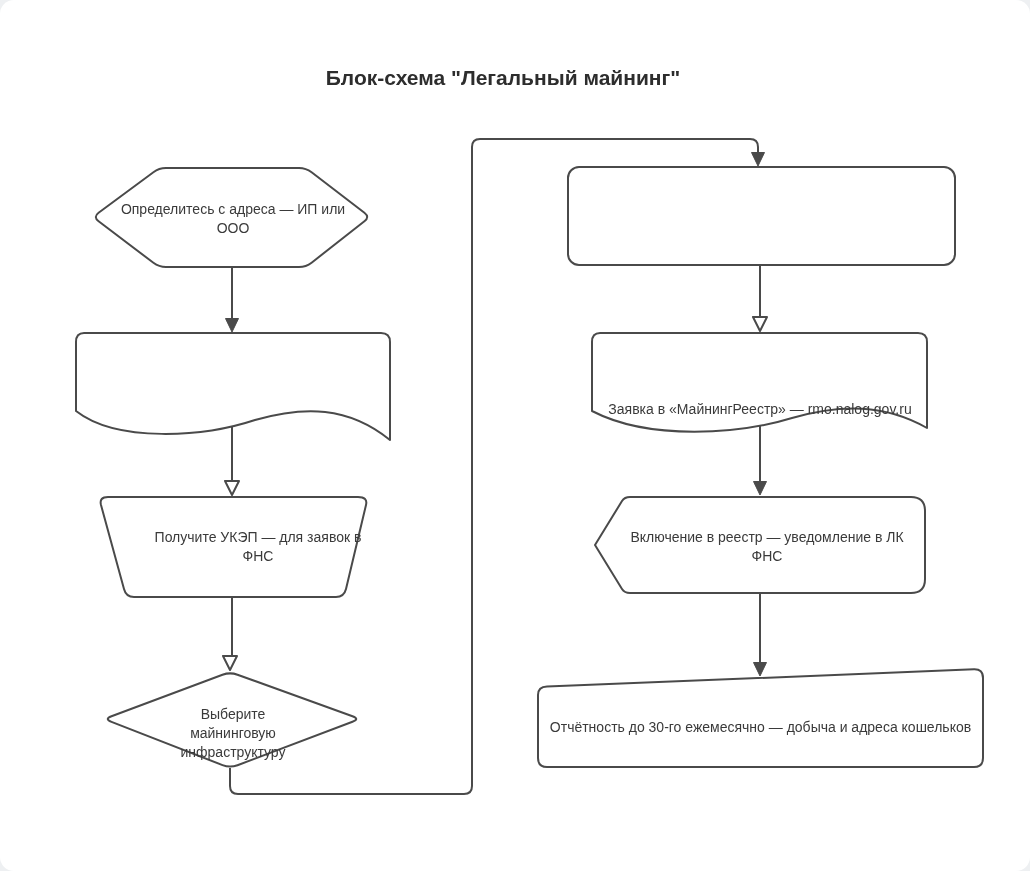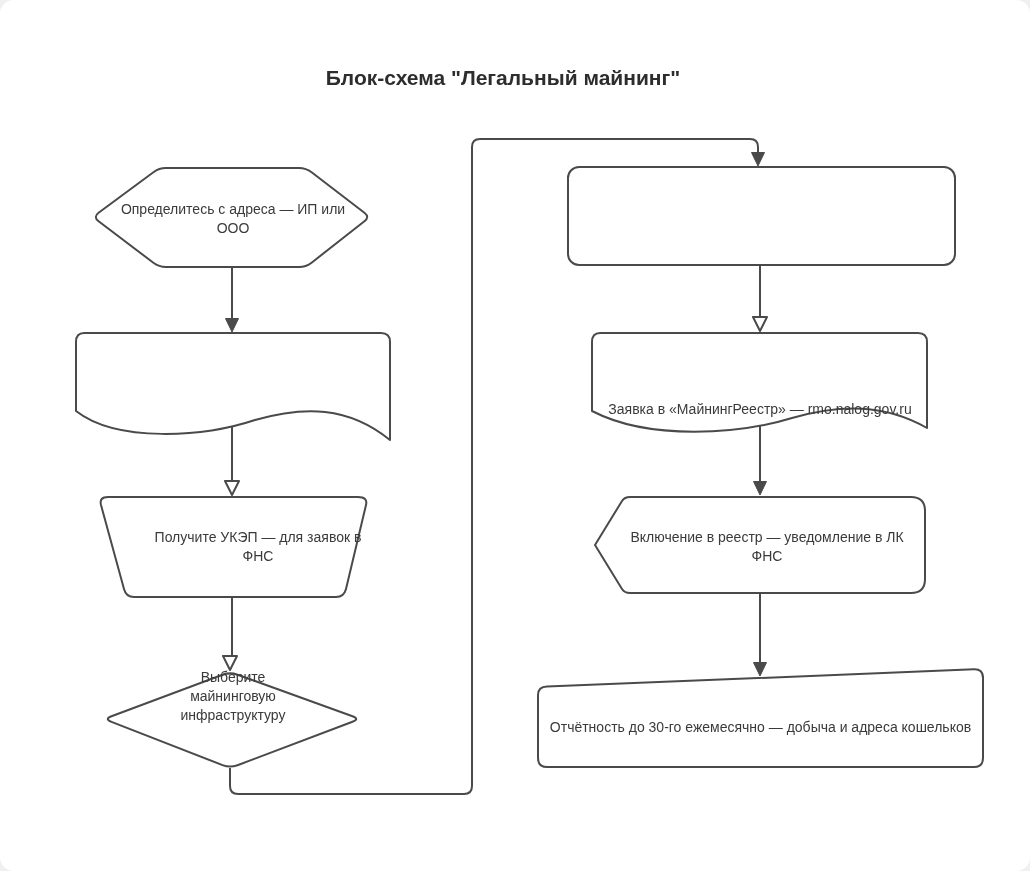--- a/index.html
+++ b/index.html
@@ -27,21 +27,21 @@
     position: absolute;
     text-align: center;
     font-size: 14px;
     line-height: 19px;
     color: #3a3a3a;
     white-space: pre-line;
   }
   .lbl-choose-form            { left: 103px; top: 200px; width: 260px; }
   .lbl-register               { left:  73px; top: 357px; width: 320px; }
   .lbl-get-ukep               { left: 113px; top: 528px; width: 240px; padding-left: 25px; }
-  .lbl-choose-infrastructure  { left: 133px; top: 668px; width: 200px; }
+  .lbl-choose-infrastructure  { left: 133px; top: 705px; width: 200px; }
   .lbl-prepare-data           { left: 581px; top: 207px; width: 360px; }
   .lbl-registry-application   { left: 592px; top: 364px; width: 336px; margin-top: 36px; }
   .lbl-registry-inclusion     { left: 617px; top: 528px; width: 300px; }
   .lbl-monthly-reporting      { left: 548px; top: 718px; width: 425px; }
 </style>
 </head>
 <body>
 
 <div class="canvas">
 

